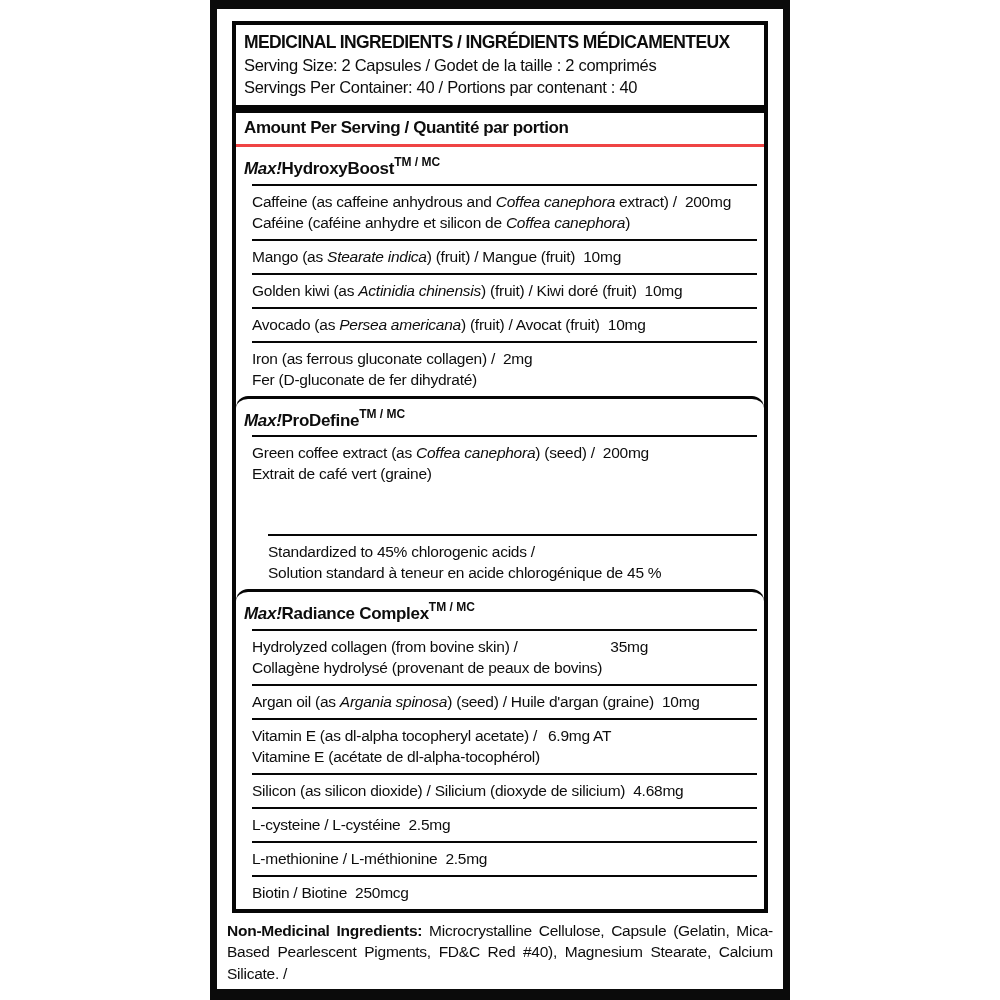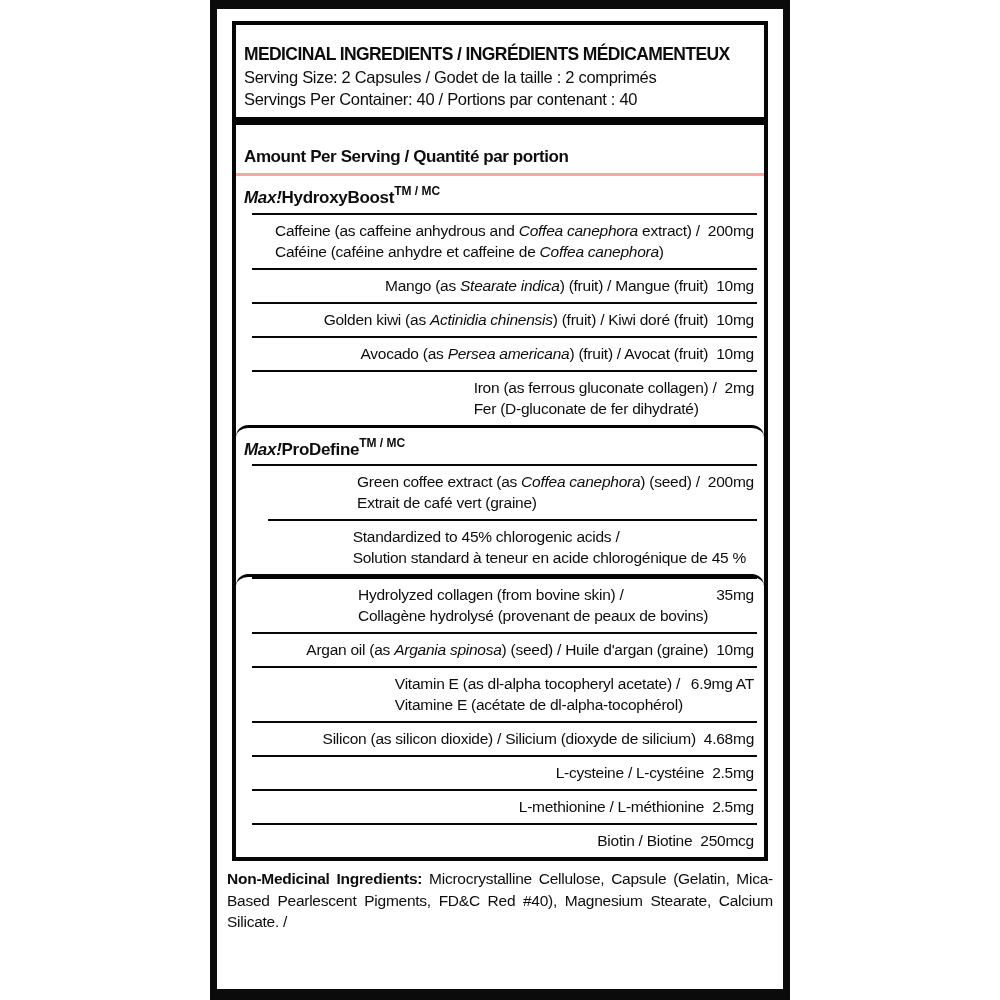--- a/index.html
+++ b/index.html
@@ -24,21 +24,21 @@
     background: #ffffff;
   }
   .frame-inner {
     padding: 12px 15px 0 15px;
   }
   .ing-table {
     border: 4px solid #060606;
     background: #fff;
   }
   .table-header {
-    padding: 17px 8px 7px 8px;
+    padding: 5px 8px 7px 8px;
   }
   .table-title {
     font-weight: bold;
     font-size: 17.5px;
     letter-spacing: -0.6px;
     line-height: 24px;
     white-space: nowrap;
   }
   .serving-line {
     font-size: 16.5px;
@@ -47,22 +47,22 @@
     white-space: nowrap;
   }
   .thick-bar {
     height: 8px;
     background: #060606;
   }
   .amount-header {
     font-weight: bold;
     font-size: 17px;
     letter-spacing: -0.4px;
-    padding: 22px 8px 6px 8px;
-    border-bottom: 3px solid #fca5a5;
+    padding: 5px 8px 6px 8px;
+    border-bottom: 3px solid #ef4444;
   }
   .section {
     padding: 0 7px;
   }
   .section + .section {
     border-top: 3px solid #060606;
     border-radius: 12px;
   }
   .section-heading {
     padding: 6px 0 5px 1px;
@@ -79,30 +79,31 @@
   }
   .section-heading sup {
     font-size: 12px;
     font-weight: bold;
     position: relative;
     top: -1px;
     letter-spacing: 0;
   }
   .row {
     display: flex;
-    justify-content: flex-end;
+    justify-content: flex-start;
     margin-left: 9px;
     border-top: 2px solid #060606;
     padding: 5px 3px 6px 0;
     font-size: 15.5px;
     letter-spacing: -0.25px;
     line-height: 21px;
   }
   .row.sub {
     margin-left: 25px;
+    margin-top: 44px;
   }
   .ing-name i {
     font-style: italic;
   }
   .ing-amount {
     white-space: nowrap;
     padding-left: 8px;
     text-align: right;
   }
   .footer-text {
@@ -131,21 +132,21 @@
       </div>
 
       <div class="thick-bar"></div>
 
       <div class="amount-header">Amount Per Serving / Quantité par portion</div>
 
       <div id="sections">
           <div class="section">
             <div class="section-heading"><span class="brand">Max!</span><span class="heading-name">HydroxyBoost</span><sup>TM / MC</sup></div>
             <div class="row">
-              <div class="ing-name"><span>Caffeine (as caffeine anhydrous and </span><i>Coffea canephora</i><span> extract) /</span><br><span>Caféine (caféine anhydre et caffeine de </span><i>Coffea canephora</i><span>)</span></div>
+              <div class="ing-name"><span>Caffeine (as caffeine anhydrous and </span><i>Coffea canephora</i><span> extract) /</span><br><span>Caféine (caféine anhydre et silicon de </span><i>Coffea canephora</i><span>)</span></div>
               <div class="ing-amount">200mg</div>
             </div>
             <div class="row">
               <div class="ing-name"><span>Mango (as </span><i>Stearate indica</i><span>) (fruit) / Mangue (fruit)</span></div>
               <div class="ing-amount">10mg</div>
             </div>
             <div class="row">
               <div class="ing-name"><span>Golden kiwi (as </span><i>Actinidia chinensis</i><span>) (fruit) / Kiwi doré (fruit)</span></div>
               <div class="ing-amount">10mg</div>
             </div>
@@ -163,20 +164,21 @@
             <div class="row">
               <div class="ing-name"><span>Green coffee extract (as </span><i>Coffea canephora</i><span>) (seed) /</span><br><span>Extrait de café vert (graine)</span></div>
               <div class="ing-amount">200mg</div>
             </div>
             <div class="row sub">
               <div class="ing-name"><span>Standardized to 45% chlorogenic acids /</span><br><span>Solution standard à teneur en acide chlorogénique de 45 %</span></div>
               <div class="ing-amount"></div>
             </div>
           </div>
           <div class="section">
+            <div class="section-heading"><span class="brand">Max!</span><span class="heading-name">Radiance Complex</span><sup>TM / MC</sup></div>
             <div class="row">
               <div class="ing-name"><span>Hydrolyzed collagen (from bovine skin) /</span><br><span>Collagène hydrolysé (provenant de peaux de bovins)</span></div>
               <div class="ing-amount">35mg</div>
             </div>
             <div class="row">
               <div class="ing-name"><span>Argan oil (as </span><i>Argania spinosa</i><span>) (seed) / Huile d'argan (graine)</span></div>
               <div class="ing-amount">10mg</div>
             </div>
             <div class="row">
               <div class="ing-name"><span>Vitamin E (as dl-alpha tocopheryl acetate) /</span><br><span>Vitamine E (acétate de dl-alpha-tocophérol)</span></div>

